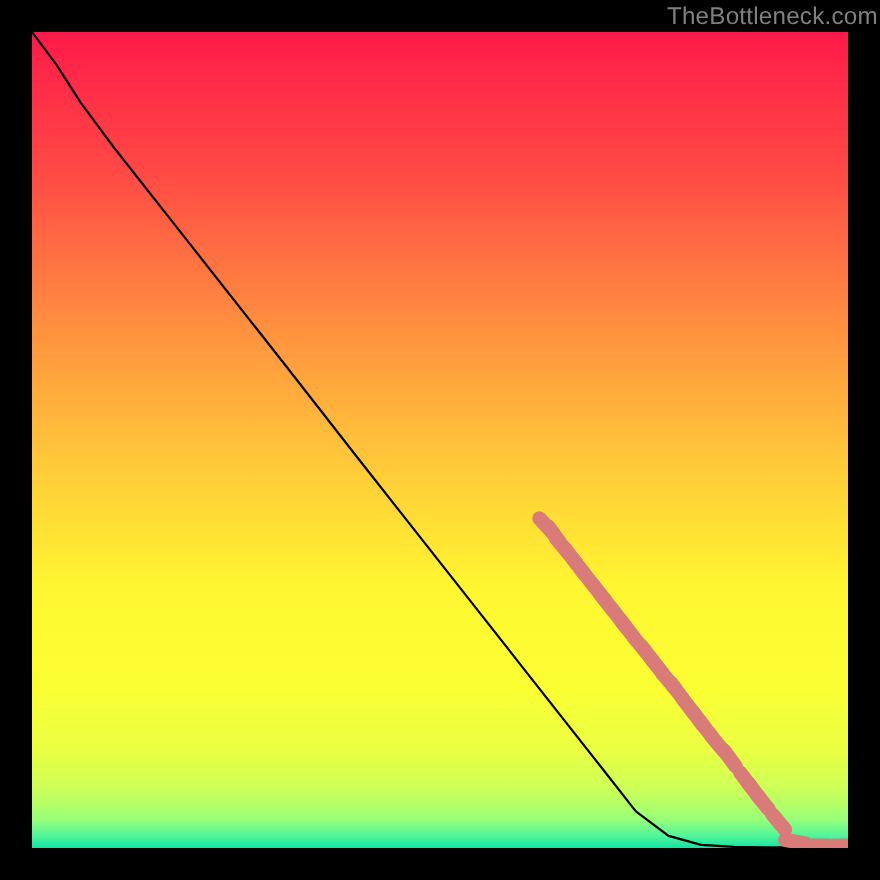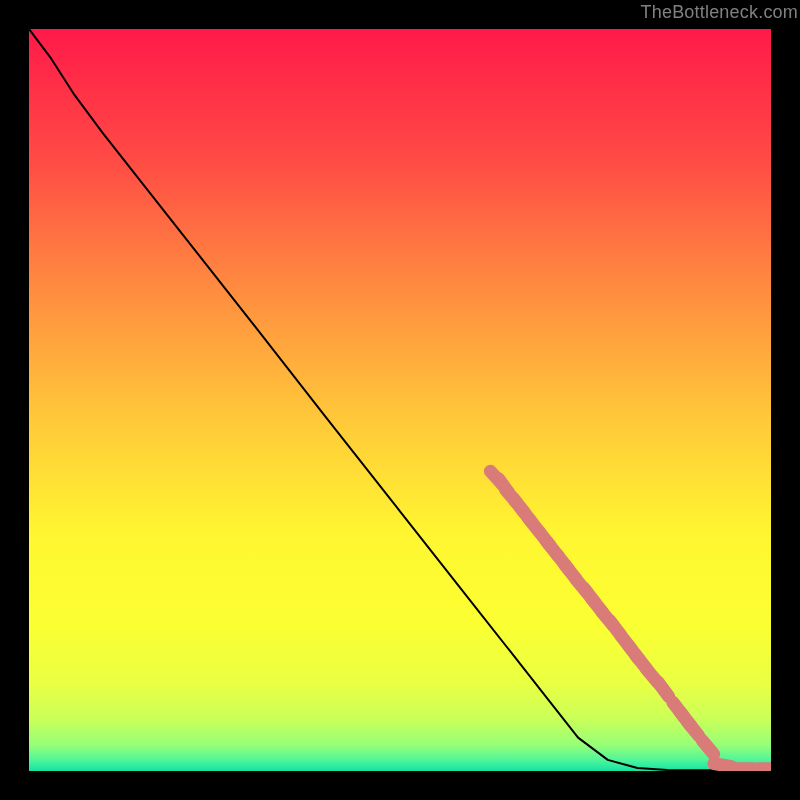--- a/index.html
+++ b/index.html
@@ -29,21 +29,21 @@
   }
   .plot-svg {
     position: absolute;
     inset: 0;
   }
   .watermark {
     position: absolute;
     right: 2px;
     top: 2px;
     font-family: Arial, Helvetica, sans-serif;
-    font-size: 18px;
+    font-size: 22px;
     font-weight: 500;
     color: #808080;
     letter-spacing: 0.2px;
     text-align: right;
   }
 </style>
 </head>
 <body>
 
 <div class="chart-wrapper">

